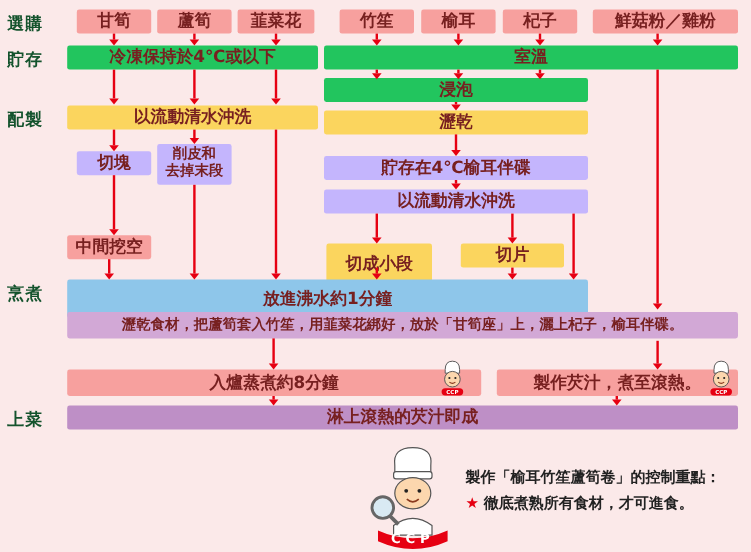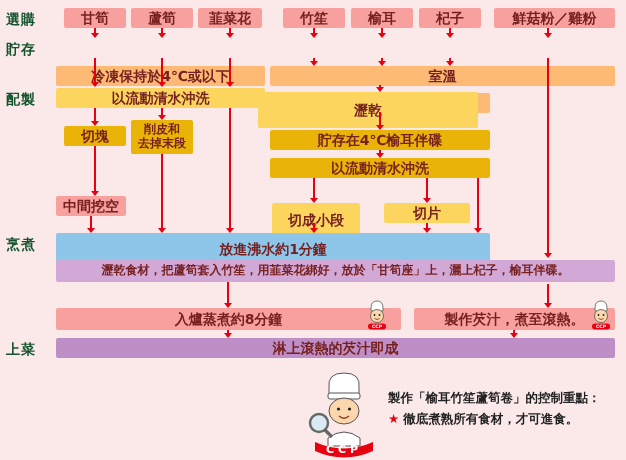--- a/index.html
+++ b/index.html
@@ -5,27 +5,27 @@
   * { margin:0; padding:0; box-sizing:border-box; }
   html,body { background:#ffffff; font-family:"DejaVu Sans","Liberation Sans",sans-serif; }
   .canvas { position:relative; width:626px; height:460px; background:#FBE9E9; overflow:hidden; }
 
   .stage { position:absolute; left:6px; font-size:14px; font-weight:bold; color:#14532d; letter-spacing:1px; }
 
   .box { position:absolute; display:flex; align-items:center; justify-content:center;
          font-size:14px; font-weight:bold; color:#772020; text-align:center;
          line-height:1.15; border-radius:2px; }
   .small { font-size:12px; }
-  .pre   { white-space:pre-line; }
+  .pre   { white-space:pre-line;font-family:Liberation Mono, monospace; }
   .nowrap{ white-space:nowrap; }
 
   .c-pink   { background:#F7A09E; }
-  .c-orange { background:#fdba74;margin-top:28px; }
+  .c-orange { background:#22c55e; }
   .c-yellow { background:#FBD55E; }
-  .c-green  { background:#eab308; }
+  .c-green  { background:#c4b5fd; }
   .c-blue   { background:#8EC6EA; }
   .c-lav    { background:#D2A8D6; }
   .c-violet { background:#BE8FC6; }
 
   .arrow { position:absolute; width:2px; background:#E60012; }
   .arrow::after { content:""; position:absolute; left:-3px; bottom:-5px; width:0; height:0;
                   border-left:4px solid transparent; border-right:4px solid transparent;
                   border-top:5px solid #E60012; }
 
   .ccpbox   { position:absolute; left:6px; top:374px; width:298px; height:80px;
@@ -64,21 +64,21 @@
   <div class="box c-orange" style="left:56px;top:38px;width:209px;height:20px">冷凍保持於4℃或以下</div>
   <div class="box c-orange" style="left:270px;top:38px;width:345px;height:20px">室溫</div>
 
   <div class="box c-yellow" style="left:56px;top:88px;width:209px;height:20px">以流動清水沖洗</div>
   <div class="box c-green" style="left:64px;top:126px;width:62px;height:20px">切塊</div>
   <div class="box c-green small pre" style="left:131px;top:120px;width:62px;height:34px">削皮和
 去掉末段</div>
   <div class="box c-pink" style="left:56px;top:196px;width:70px;height:20px">中間挖空</div>
 
   <div class="box c-orange" style="left:270px;top:65px;width:220px;height:20px">浸泡</div>
-  <div class="box c-yellow" style="left:258px;top:92px;width:220px;height:36px">瀝乾</div>
+  <div class="box c-yellow" style="left:270px;top:92px;width:220px;height:20px">瀝乾</div>
   <div class="box c-green" style="left:270px;top:130px;width:220px;height:20px">貯存在4℃榆耳伴碟</div>
   <div class="box c-green" style="left:270px;top:158px;width:220px;height:20px">以流動清水沖洗</div>
   <div class="box c-yellow" style="left:272px;top:203px;width:88px;height:34px">切成小段</div>
   <div class="box c-yellow" style="left:384px;top:203px;width:86px;height:20px">切片</div>
 
   <div class="box c-blue" style="left:56px;top:233px;width:434px;height:32px">放進沸水約1分鐘</div>
   <div class="box c-lav small nowrap" style="left:56px;top:260px;width:559px;height:22px">瀝乾食材，把蘆筍套入竹笙，用韮菜花綁好，放於「甘筍座」上，灑上杞子，榆耳伴碟。</div>
   <div class="box c-pink" style="left:56px;top:308px;width:345px;height:22px">入爐蒸煮約8分鐘</div>
   <div class="box c-pink" style="left:414px;top:308px;width:201px;height:22px">製作芡汁，煮至滾熱。</div>
 

